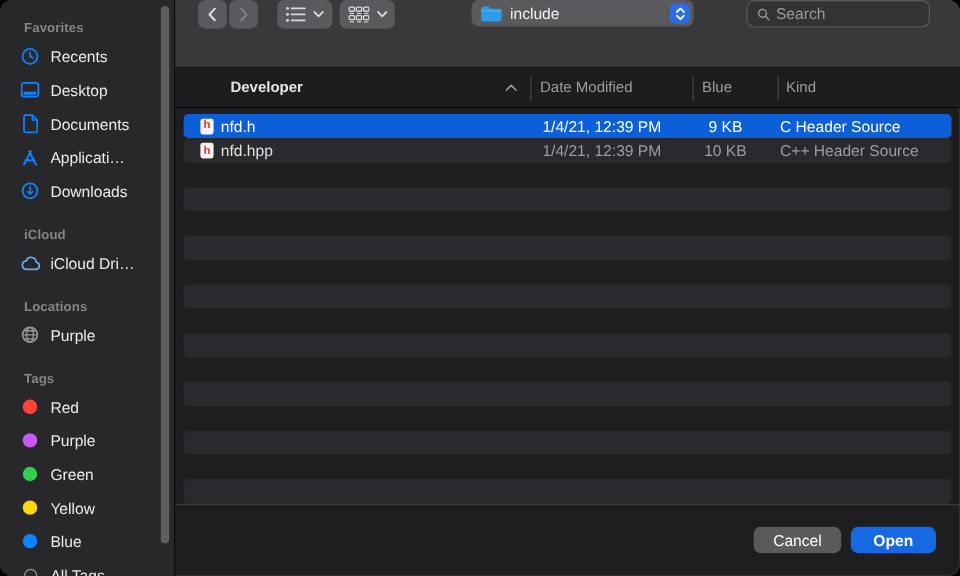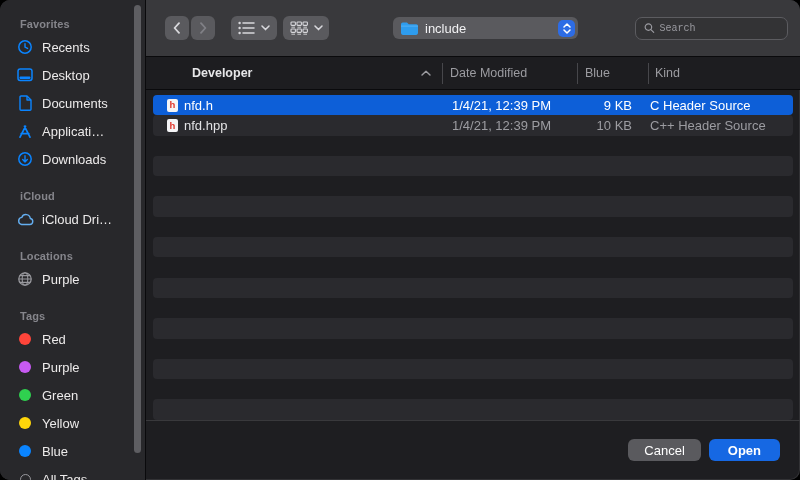--- a/index.html
+++ b/index.html
@@ -22,58 +22,58 @@
   .sb-icon { width:18px; height:16px; display:flex; align-items:center; justify-content:center; flex:0 0 18px; }
   .sb-label { white-space:nowrap; overflow:hidden; }
   .tag-dot { width:12px; height:12px; border-radius:50%; }
   .tag-dot.outline { background:transparent !important; border:1.5px solid #98989d; width:11px; height:11px; }
 
   
   .content { position:absolute; left:145px; top:0; right:0; bottom:0; border-left:1px solid #0a0a0c; }
 
   
   .toolbar { height:57px; background:#39393c; border-bottom:1px solid #0a0a0c;
-    display:flex; align-items:center; padding:0 12px 0 19px; }
+    display:flex; align-items:flex-start; padding:0 25px 0 19px; }
   .tb-btn { height:24px; background:#5a5a5e; border-radius:6px; display:flex;
     align-items:center; justify-content:center; }
   .nav-btn { width:24px; }
   .nav-btn + .nav-btn { margin-left:2px; }
   .seg-btn { width:46px; gap:6px; margin-left:0; }
   .view-group { display:flex; gap:6px; margin-left:16px; }
   .path-select { width:185px; height:22px; background:#5a5a5e; border-radius:6px;
     margin-left:64px; display:flex; align-items:center; padding:0 3px 0 7px; }
   .path-label { color:#f1f1f3; font-size:13px; margin-left:6px; flex:1; }
   .stepper { width:17px; height:17px; border-radius:5px; background:#2d6ce5;
     display:flex; flex-direction:column; align-items:center; justify-content:center; gap:1px; }
   .search { margin-left:auto; width:153px; height:23px; border:1px solid #5c5c60;
     border-radius:7px; background:rgba(0,0,0,0.10); display:flex; align-items:center;
     padding:0 8px; gap:5px; }
   .search input { background:transparent; border:none; outline:none; width:100%;
-    color:#14b8a6; font-size:10px; font-family:Liberation Mono, monospace; }
+    color:#14b8a6; font-size:13px; font-family:Liberation Sans, sans-serif; }
   .search input::placeholder { color:#9b9ba1; }
 
   
   .list-header { height:33px; display:grid; grid-template-columns:296px 135px 71px 1fr;
     align-items:center; background:#1d1d20; border-bottom:1px solid #0a0a0c; font-size:12.5px; }
   .lh-cell { position:relative; height:100%; display:flex; align-items:center; color:#9c9ca1; }
   .lh-name { padding-left:46px; color:#e6e6e8; font-weight:700; justify-content:space-between; padding-right:11px; }
   .lh-cell.bordered { padding-left:8px; }
   .lh-cell.bordered::before { content:""; position:absolute; left:0; top:6px; width:1px; height:21px; background:#47474b; }
   .lh-kind { padding-left:7px !important; }
 
   
   .rows { height:330px; padding-top:5px; overflow:hidden; }
   .row { height:20.3px; margin:0 7px; border-radius:4px; display:grid;
     grid-template-columns:289px 135px 71px 1fr; align-items:center; font-size:13px; }
   .row:nth-child(even) { background:#2a2a2e; }
   .row.selected { background:#0d5fd8; }
   .cell-name { display:flex; align-items:center; gap:6px; padding-left:14px;
     color:#e2e2e4; font-weight:500; }
   .cell-date { padding-left:10px; color:#9c9ca1; }
-  .cell-size { text-align:right; padding-right:16px; color:#9c9ca1; }
+  .cell-size { text-align:center; padding-right:16px; color:#9c9ca1; }
   .cell-kind { padding-left:2px; color:#9c9ca1; }
   .row.selected .cell-name, .row.selected .cell-date,
   .row.selected .cell-size, .row.selected .cell-kind { color:#ffffff; }
   .file-icon { width:11px; height:13px; background:#f4f4f6; border-radius:2px;
     display:flex; align-items:center; justify-content:center; flex:0 0 11px;
     color:#e0362c; font-size:9.5px; font-weight:700; line-height:1; }
 
   
   .footer { position:absolute; left:0; right:0; bottom:0; height:60px;
     border-top:1px solid #39393c; display:flex; align-items:flex-start;

